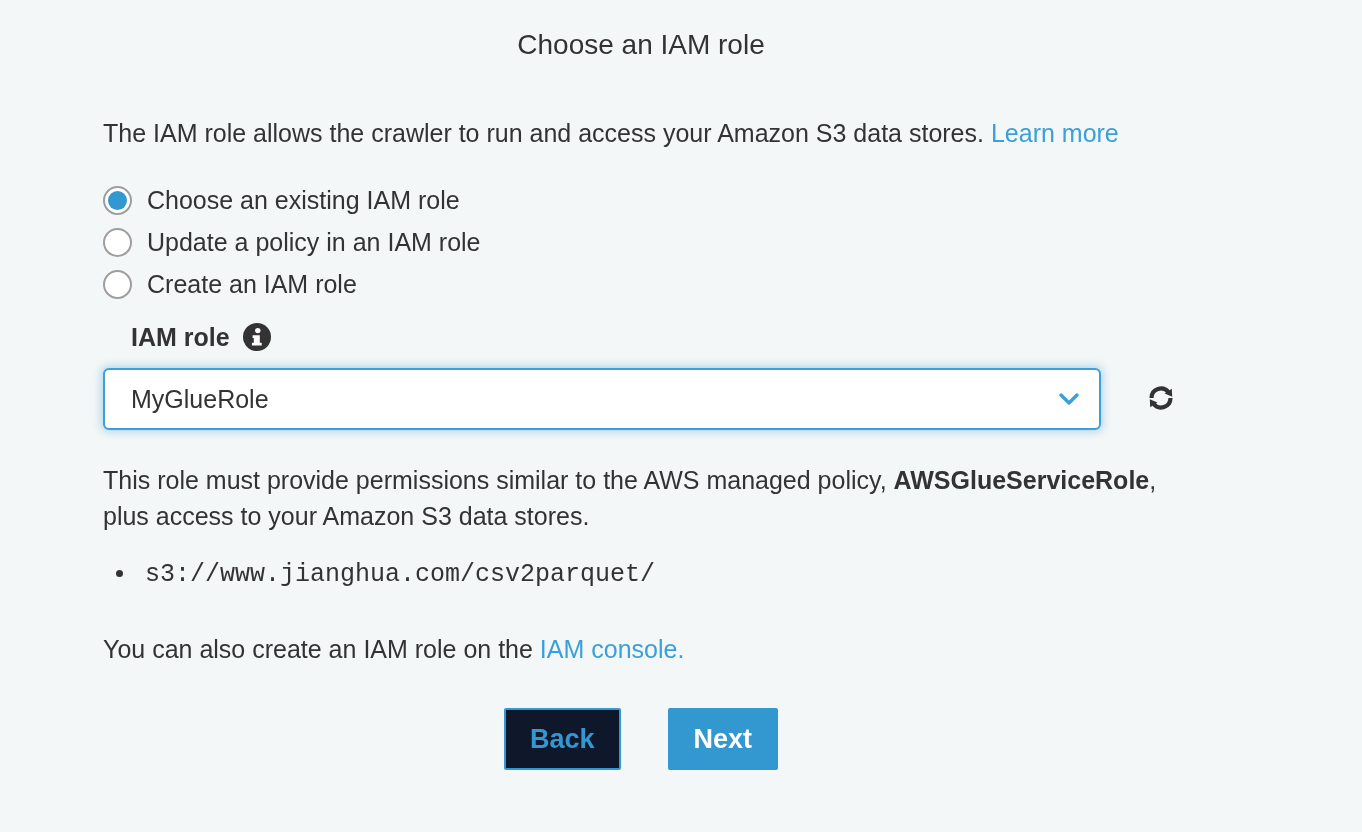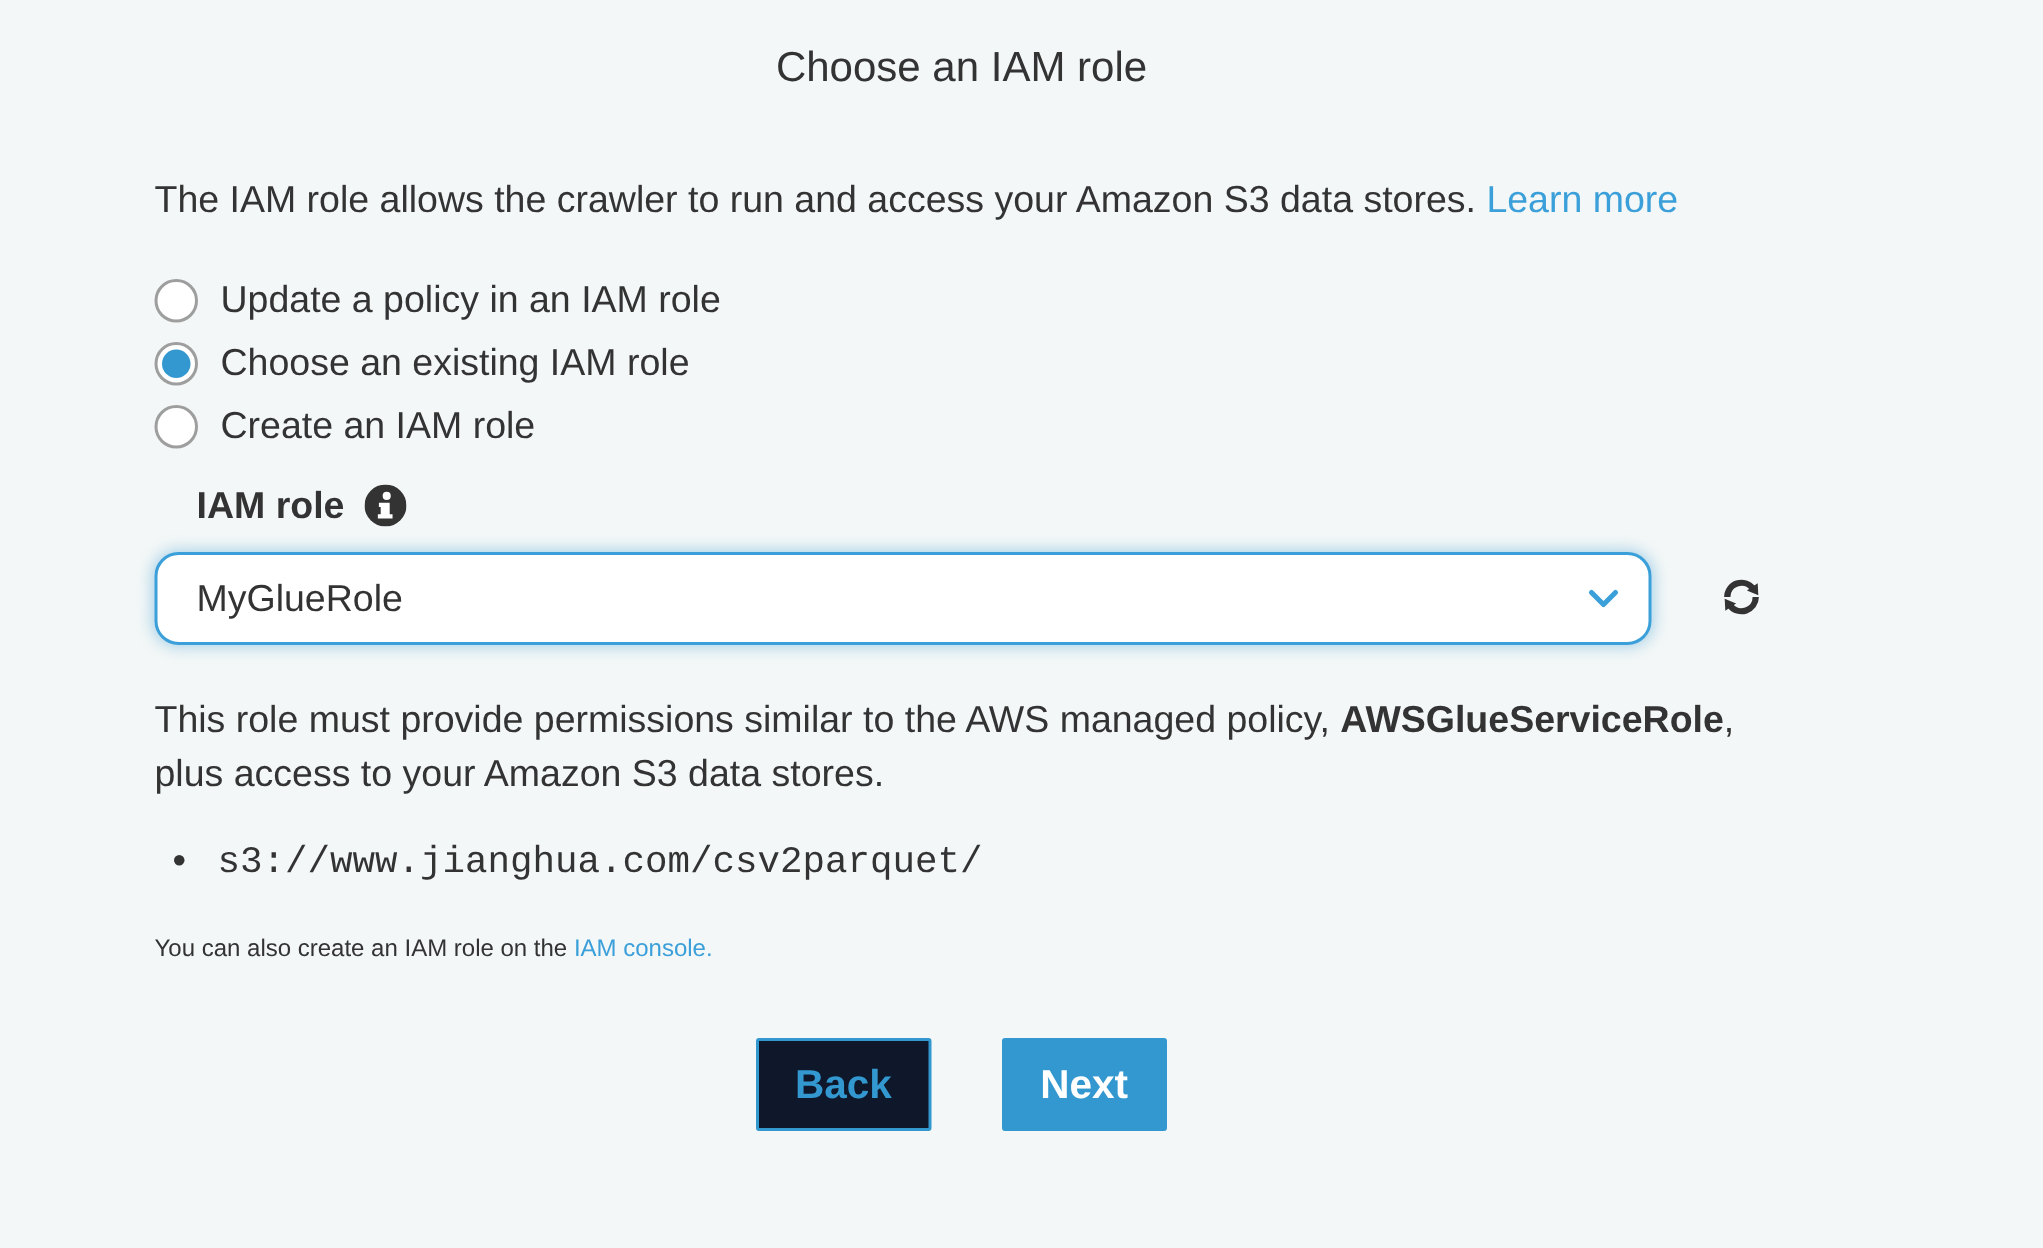--- a/index.html
+++ b/index.html
@@ -93,21 +93,21 @@
     margin-top: 15px;
     display: flex;
     align-items: center;
   }
   .select-box {
     position: relative;
     width: 1000px;
     height: 62px;
     background: #ffffff;
     border: 2px solid var(--link);
-    border-radius: 16px;
+    border-radius: 6px;
     box-shadow: 0 0 9px 2px rgba(51, 152, 208, 0.35);
     display: flex;
     align-items: center;
     padding: 0 60px 0 26px;
     cursor: pointer;
   }
   .select-value { font-size: 25px; }
   .select-chevron {
     position: absolute;
     right: 17px;
@@ -138,22 +138,22 @@
     margin: 26px 0 0 0;
     padding-left: 34px;
     font-family: Liberation Mono, monospace;
   }
   ul.store-list li {
     font-size: 25px;
     line-height: 30px;
     padding-left: 8px;
   }
   p.console-note {
-    margin: 28px 0 0 0;
-    font-size: 16px;
+    margin: 44px 0 0 0;
+    font-size: 25px;
     line-height: 30px;
   }
   .button-row {
     margin-top: 44px;
     display: flex;
     justify-content: center;
     gap: 47px;
   }
   .btn {
     height: 62px;
@@ -179,27 +179,27 @@
 </head>
 <body>
 
 <div class="container">
 
   <h1 class="page-title">Choose an IAM role</h1>
 
   <p class="intro"><span>The IAM role allows the crawler to run and access your Amazon S3 data stores. </span><a class="link">Learn more</a></p>
 
   <div class="radio-group">
+    <div class="radio-row selected">
+      <span class="radio-circle"></span>
+      <span class="radio-label">Choose an existing IAM role</span>
+    </div>
     <div class="radio-row">
       <span class="radio-circle"></span>
       <span class="radio-label">Update a policy in an IAM role</span>
-    </div>
-    <div class="radio-row selected">
-      <span class="radio-circle"></span>
-      <span class="radio-label">Choose an existing IAM role</span>
     </div>
     <div class="radio-row">
       <span class="radio-circle"></span>
       <span class="radio-label">Create an IAM role</span>
     </div>
   </div>
 
   <div class="field-label-row">
     <span class="field-label">IAM role</span>
     <span class="info-icon">

